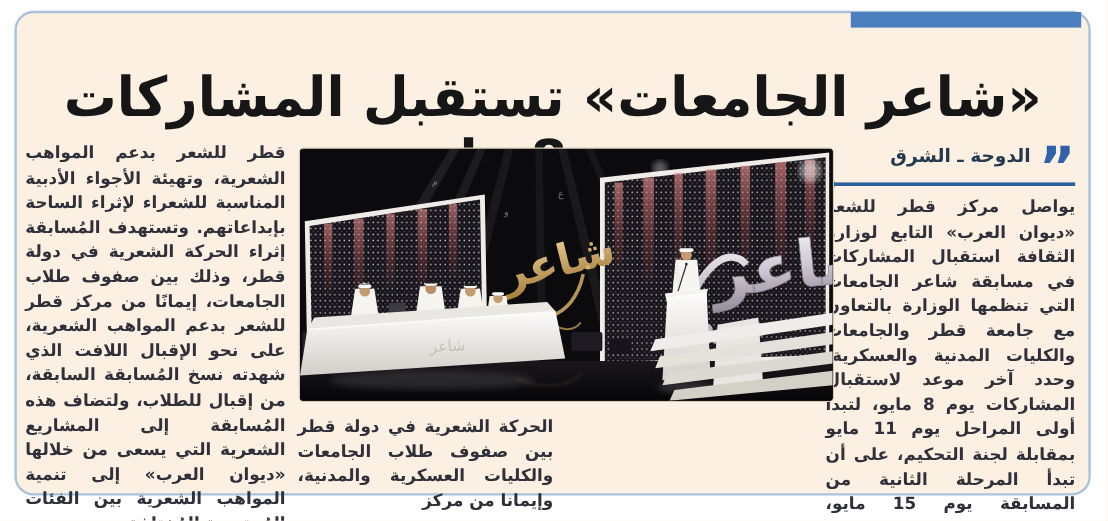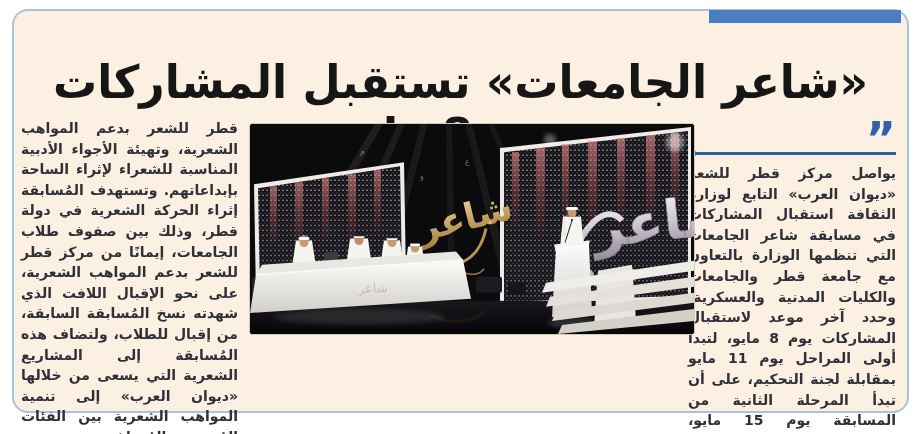--- a/index.html
+++ b/index.html
@@ -61,20 +61,21 @@
 
 <div class="article-panel">
 
   <div class="kicker-bar"></div>
 
   <h1 class="headline">«شاعر الجامعات» تستقبل المشاركات حتى 8 مايو</h1>
 
   <div class="col col-right">
     <div class="byline-row">
       <span class="quote-glyph">”</span>
+      <span class="byline-label">الدوحة ـ الشرق</span>
     </div>
     <div class="byline-rule"></div>
     <p class="body-text">يواصل مركز قطر للشعر «ديوان العرب» التابع لوزارة الثقافة استقبال المشاركات في مسابقة شاعر الجامعات التي تنظمها الوزارة بالتعاون مع جامعة قطر والجامعات والكليات المدنية والعسكرية، وحدد آخر موعد لاستقبال المشاركات يوم 8 مايو، لتبدأ أولى المراحل يوم 11 مايو بمقابلة لجنة التحكيم، على أن تبدأ المرحلة الثانية من المسابقة يوم 15 مايو، بمقابلة لجنة التحكيم، ليكون 20 مايو هو ختام المسابقة، وتتويج</p>
   </div>
 
   <div class="photo-box">
     <svg viewBox="0 0 444 209" preserveAspectRatio="none">
       <defs>
         <pattern id="led" width="4" height="5" patternUnits="userSpaceOnUse">
           <rect width="4" height="5" fill="#17141a"></rect>
@@ -240,18 +241,21 @@
       <g>
         <polygon points="348,146 382,140 386,196 344,202" fill="#e9e6e1"></polygon>
         <polygon points="296,158 444,136 444,146 292,168" fill="#efede9"></polygon>
         <polygon points="300,172 444,152 444,162 296,182" fill="#e4e1db"></polygon>
         <polygon points="306,186 444,168 444,178 302,196" fill="#dcd9d2"></polygon>
         <polygon points="312,200 444,184 444,196 308,209" fill="#d3d0c8"></polygon>
       </g>
     </svg>
   </div>
 
+  <div class="col col-mid-left">
+    <p class="body-text">الحركة الشعرية في دولة قطر بين صفوف طلاب الجامعات والكليات العسكرية والمدنية، وإيمانا من مركز</p>
+  </div>
 
   <div class="col col-left">
     <p class="body-text">قطر للشعر بدعم المواهب الشعرية، وتهيئة الأجواء الأدبية المناسبة للشعراء لإثراء الساحة بإبداعاتهم. وتستهدف المُسابقة إثراء الحركة الشعرية في دولة قطر، وذلك بين صفوف طلاب الجامعات، إيمانًا من مركز قطر للشعر بدعم المواهب الشعرية، على نحو الإقبال اللافت الذي شهدته نسخ المُسابقة السابقة، من إقبال للطلاب، ولتضاف هذه المُسابقة إلى المشاريع الشعرية التي يسعى من خلالها «ديوان العرب» إلى تنمية المواهب الشعرية بين الفئات المُجتمعية المُختلفة.</p>
   </div>
 
 </div>
 
 </body></html>

